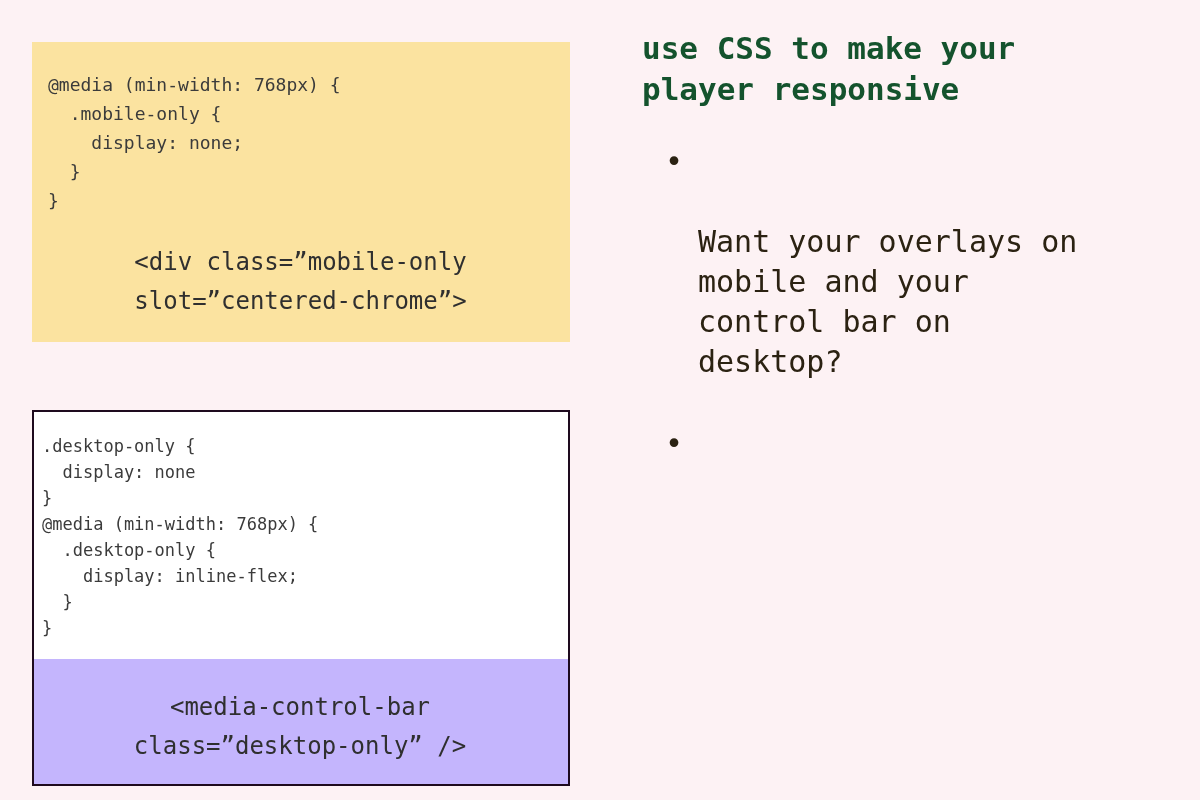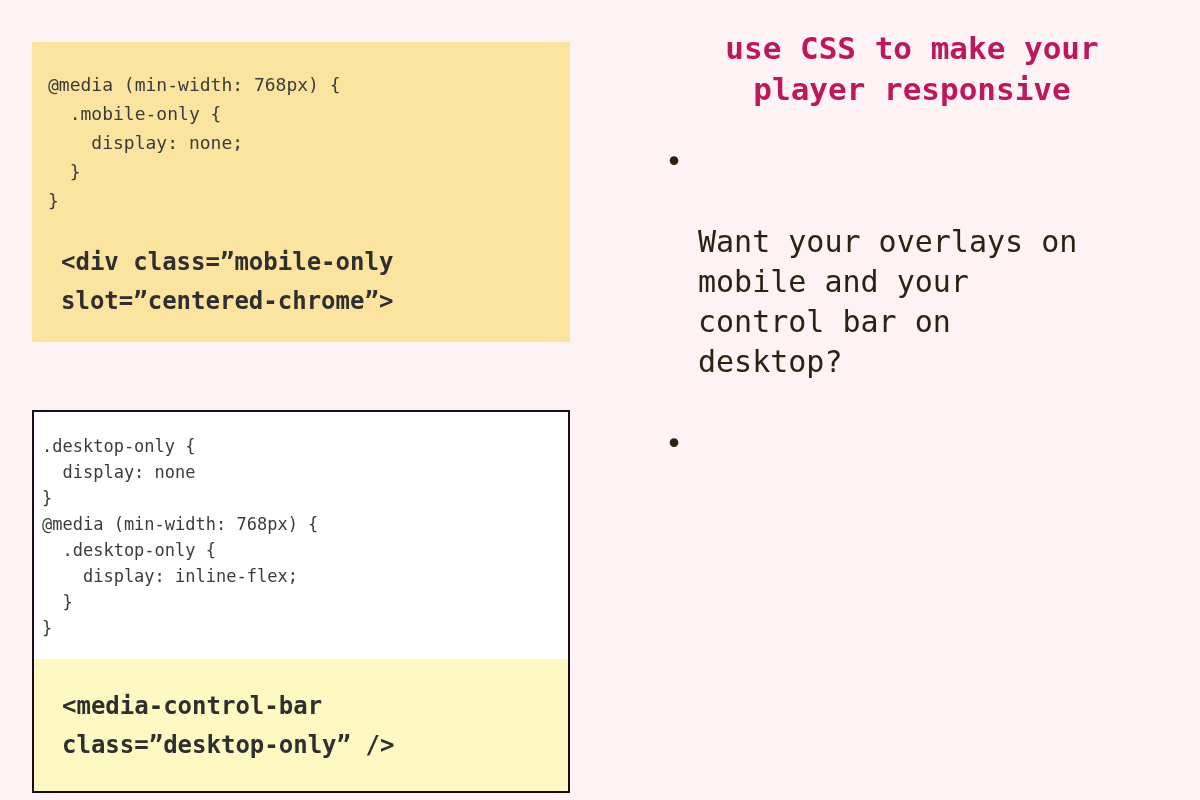--- a/index.html
+++ b/index.html
@@ -44,24 +44,25 @@
     line-height: 29px;
     color: #3B3B3B;
     white-space: pre;
     margin: 4px;
   }
 
   .snippet-bold {
     font-family: "DejaVu Sans Mono", monospace;
     font-size: 24px;
     line-height: 39px;
-    font-weight: bold;
+    font-weight: normal;
     color: #2F2F2F;
     white-space: pre;
-    margin: 16px;
+    margin: 8px;
+    text-align: center;
   }
 
   .yellow-snippet {
     margin-top: 28px;
     padding-left: 1px;
   }
 
   
   .card-white-wrap {
     position: absolute;
@@ -77,47 +78,46 @@
     background: #FFFFFF;
     padding: 17px 14px 14px 4px;
   }
 
   .card-white-code .code-block {
     font-size: 17px;
     line-height: 26px;
   }
 
   .card-purple {
-    background: #fef9c3;
-    padding: 12px 14px 10px 12px;
+    background: #c4b5fd;
+    padding: 21px 14px 10px 12px;
     border-top: 0;
   }
 
   .card-purple .snippet-bold {
     line-height: 39px;
   }
 
   
   .right-col {
     position: absolute;
     left: 642px;
     top: 28px;
     width: 540px;
   }
 
   .heading {
     font-family: "DejaVu Sans Mono", monospace;
     font-size: 31px;
     font-weight: bold;
     line-height: 41px;
-    color: #be185d;
+    color: #14532d;
     letter-spacing: 0px;
     margin: 0;
     white-space: pre-line;
-    text-align: center;
   }
 
   .bullet-list {
     list-style: none;
     margin: 0;
     padding: 0;
     margin-top: 32px;
   }
 
   .bullet-item {

